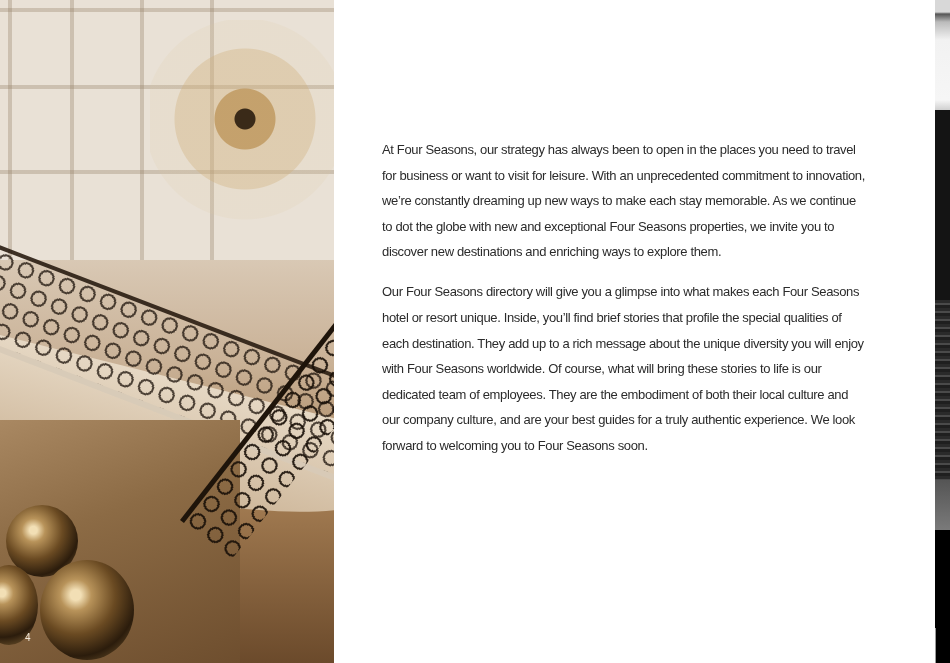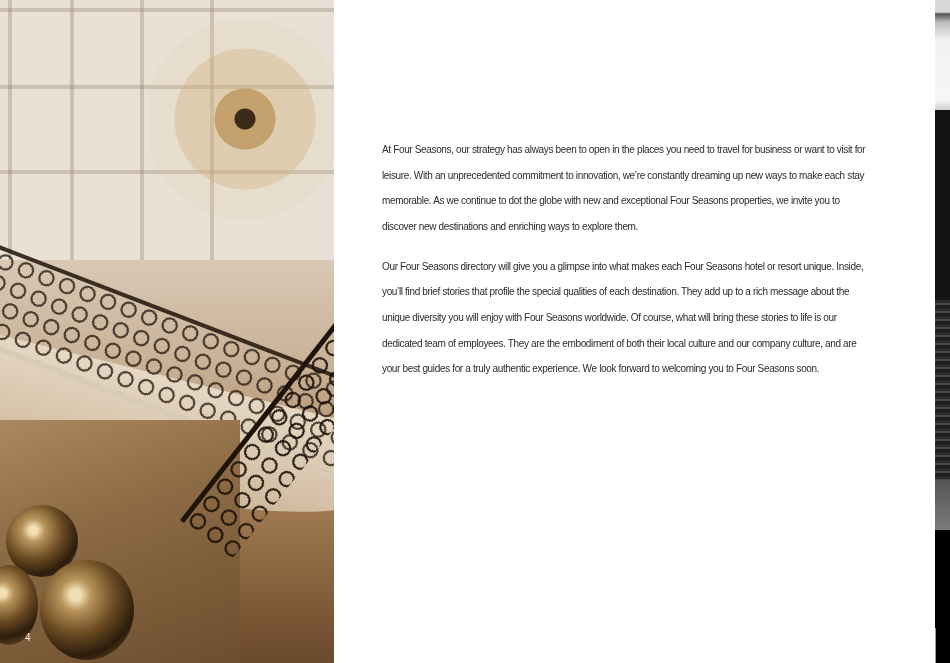--- a/index.html
+++ b/index.html
@@ -44,21 +44,21 @@
     .rail2 { position: absolute; left: 180px; top: 520px; width: 260px; height: 60px;
       transform: rotate(-52deg); transform-origin: left top;
       background: repeating-radial-gradient(circle at 10px 10px, transparent 0 6px, rgba(25,16,8,.9) 6px 8px, transparent 8px 12px);
       background-size: 22px 22px;
       border-top: 5px solid #1e140a;
     }
     .page-number { position: absolute; left: 25px; top: 632px; font-size: 10px; color: #f1e8da; }
 
     .body-text {
       position: absolute; left: 382px; top: 137px; width: 486px;
-      color: #2b2b2b; font-size: 10px; line-height: 25.6px; letter-spacing: -0.35px;
+      color: #2b2b2b; font-size: 13px; line-height: 25.6px; letter-spacing: -0.35px;
     }
     .body-text p { margin: 0 0 14.5px 0; }
 
     .photo-right { position: absolute; left: 935px; top: 0; width: 15px; height: 663px; overflow: hidden; }
     .pr-top { position: absolute; left: 0; top: 0; width: 15px; height: 110px;
       background: linear-gradient(180deg, #d8d8d8 0 12px, #555 14px, #bbb 22px, #f2f2f2 40px, #f6f6f6 100px, #cfcfcf 110px); }
     .pr-dark { position: absolute; left: 0; top: 110px; width: 15px; height: 190px; background: #141414; }
     .pr-mid { position: absolute; left: 0; top: 300px; width: 15px; height: 230px;
       background: repeating-linear-gradient(180deg, #2a2a2a 0 3px, #4a4a4a 3px 5px, #1f1f1f 5px 8px); }
     .pr-mid-lower { position: absolute; left: 0; top: 480px; width: 15px; height: 50px;

